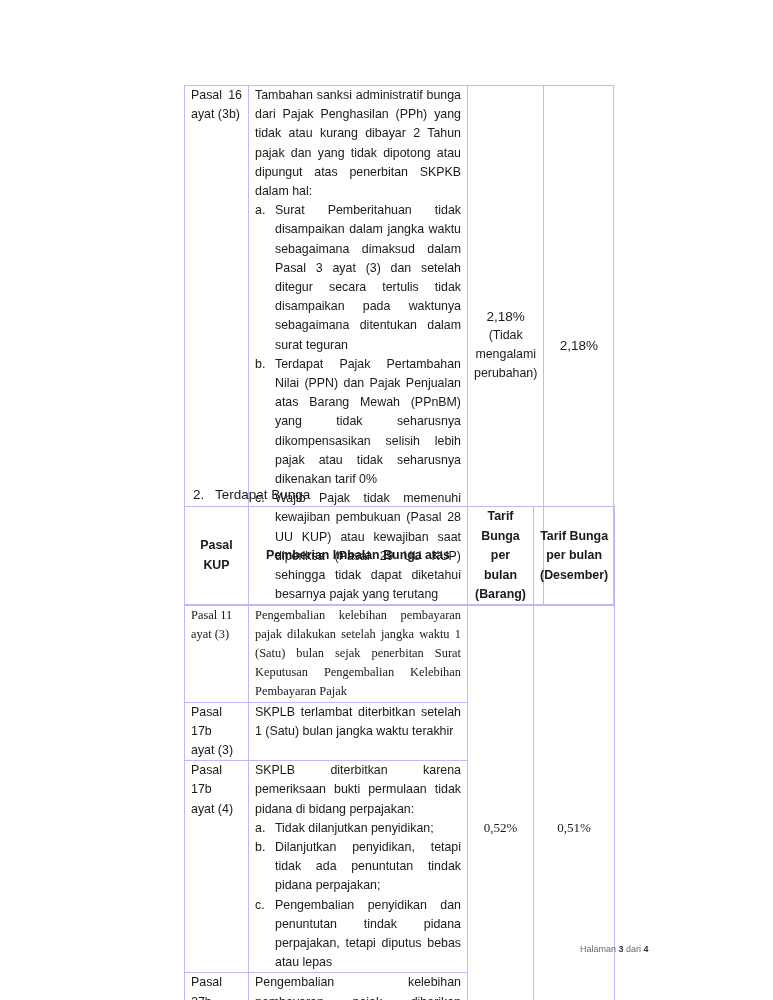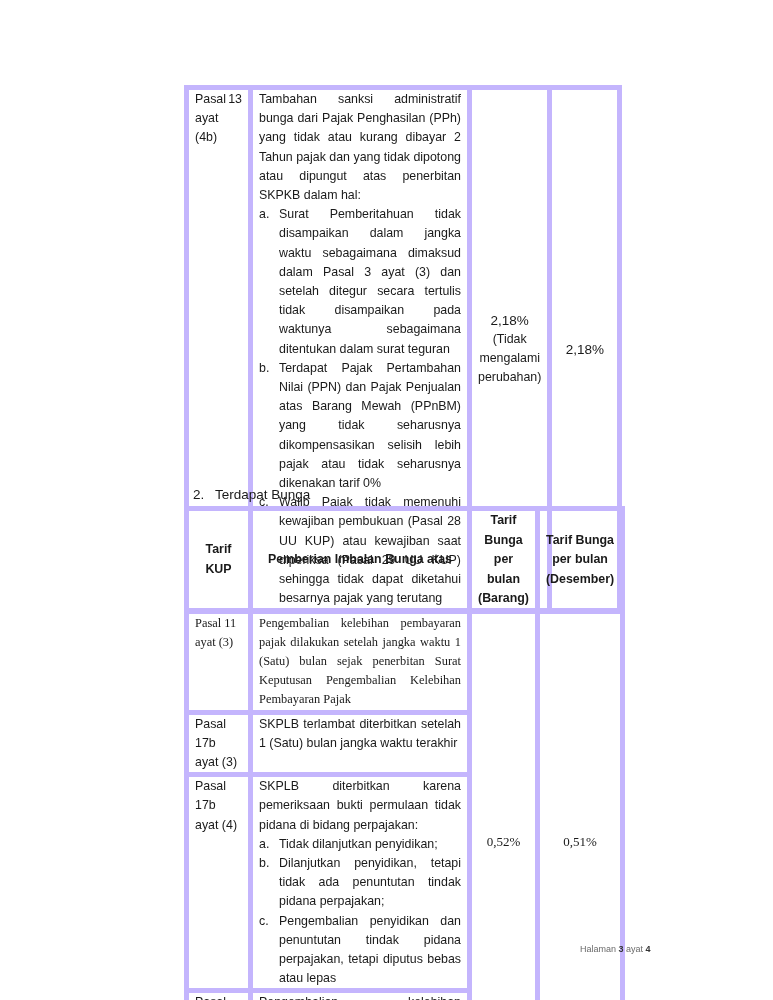--- a/index.html
+++ b/index.html
@@ -1,20 +1,20 @@
 <!DOCTYPE html>
 <html><head>
 <meta charset="utf-8">
 <style>
   html, body { margin: 0; padding: 0; background: #ffffff; }
   body { width: 773px; height: 1000px; position: relative; overflow: hidden;
          font-family: "Liberation Sans", sans-serif; color: #1a1a1a; }
   .page { position: absolute; left: 0; top: 0; width: 773px; height: 1000px; }
   table { border-collapse: collapse; position: absolute; left: 184px; table-layout: fixed; }
-  td, th { border: 5px solid #c4b5fd; vertical-align: top; font-size: 12.4px; line-height: 19.2px;
+  td, th { border: 1px solid #c4b5fd; vertical-align: top; font-size: 12.4px; line-height: 19.2px;
            padding: 0 6px; font-weight: normal; }
   .c1 { width: 64px; }
   .c2 { width: 219px; }
   .c3 { width: 66px; }
   .c4 { width: 70px; }
   .just { text-align: justify; text-align-last: left; }
   .center { text-align: center; vertical-align: middle; margin-left: 36px; }
   th { font-weight: bold; vertical-align: middle; line-height: 19.5px; }
   ol.alpha { margin: 0; padding: 0; list-style: none; }
   ol.alpha li { position: relative; padding-left: 20px; text-align: justify; text-align-last: left; }
@@ -43,23 +43,23 @@
         <col class="c1">
         <col class="c2">
         <col class="c3">
         <col class="c4">
       </colgroup>
     <tbody>
         <tr class="r1">
       <td>
         <div class="pasal-split">
           <span>Pasal</span>
-          <span>13</span>
+          <span>16</span>
         </div>
-        <div>ayat (4b)</div>
+        <div>ayat (3b)</div>
       </td>
       <td>
         <div class="just">Tambahan sanksi administratif bunga dari Pajak Penghasilan (PPh) yang tidak atau kurang dibayar 2 Tahun pajak dan yang tidak dipotong atau dipungut atas penerbitan SKPKB dalam hal:</div>
         <ol class="alpha">
           <li><span class="mk">a.</span><span>Surat Pemberitahuan tidak disampaikan dalam jangka waktu sebagaimana dimaksud dalam Pasal 3 ayat (3) dan setelah ditegur secara tertulis tidak disampaikan pada waktunya sebagaimana ditentukan dalam surat teguran</span></li>
           <li><span class="mk">b.</span><span>Terdapat Pajak Pertambahan Nilai (PPN) dan Pajak Penjualan atas Barang Mewah (PPnBM) yang tidak seharusnya dikompensasikan selisih lebih pajak atau tidak seharusnya dikenakan tarif 0%</span></li>
           <li><span class="mk">c.</span><span>Wajib Pajak tidak memenuhi kewajiban pembukuan (Pasal 28 UU KUP) atau kewajiban saat diperiksa (Pasal 29 UU KUP) sehingga tidak dapat diketahui besarnya pajak yang terutang</span></li>
         </ol>
       </td>
       <td class="center">
@@ -79,21 +79,21 @@
 
   <table id="t2">
     <colgroup>
         <col class="c1">
         <col class="c2">
         <col class="c3">
         <col class="c4">
       </colgroup>
     <tbody>
         <tr class="hdr">
-      <th>Tarif KUP</th>
+      <th>Pasal KUP</th>
       <th>Pemberian Imbalan Bunga atas</th>
       <th>
         <div>Tarif Bunga</div>
         <div>per bulan</div>
         <div>(Barang)</div>
       </th>
       <th>
         <div>Tarif Bunga</div>
         <div>per bulan</div>
         <div>(Desember)</div>
@@ -135,16 +135,16 @@
 
       </td>
       <td class="just">Pengembalian kelebihan pembayaran pajak diberikan berdasarkan tarif bunga perbulan dibagi 12 (Dua Belas) dan</td>
     </tr>
   </tbody>
     </table>
 
   <div id="footer">
     <span>Halaman</span>
     <b>3</b>
-    <span>ayat</span>
+    <span>dari</span>
     <b>4</b>
   </div>
 </div>
 
 </body></html>

